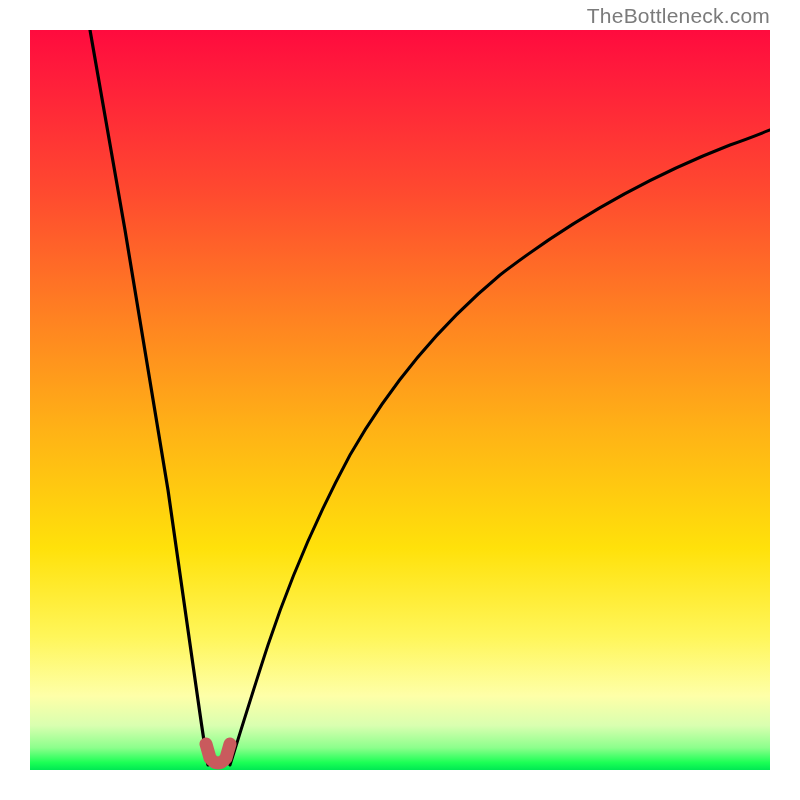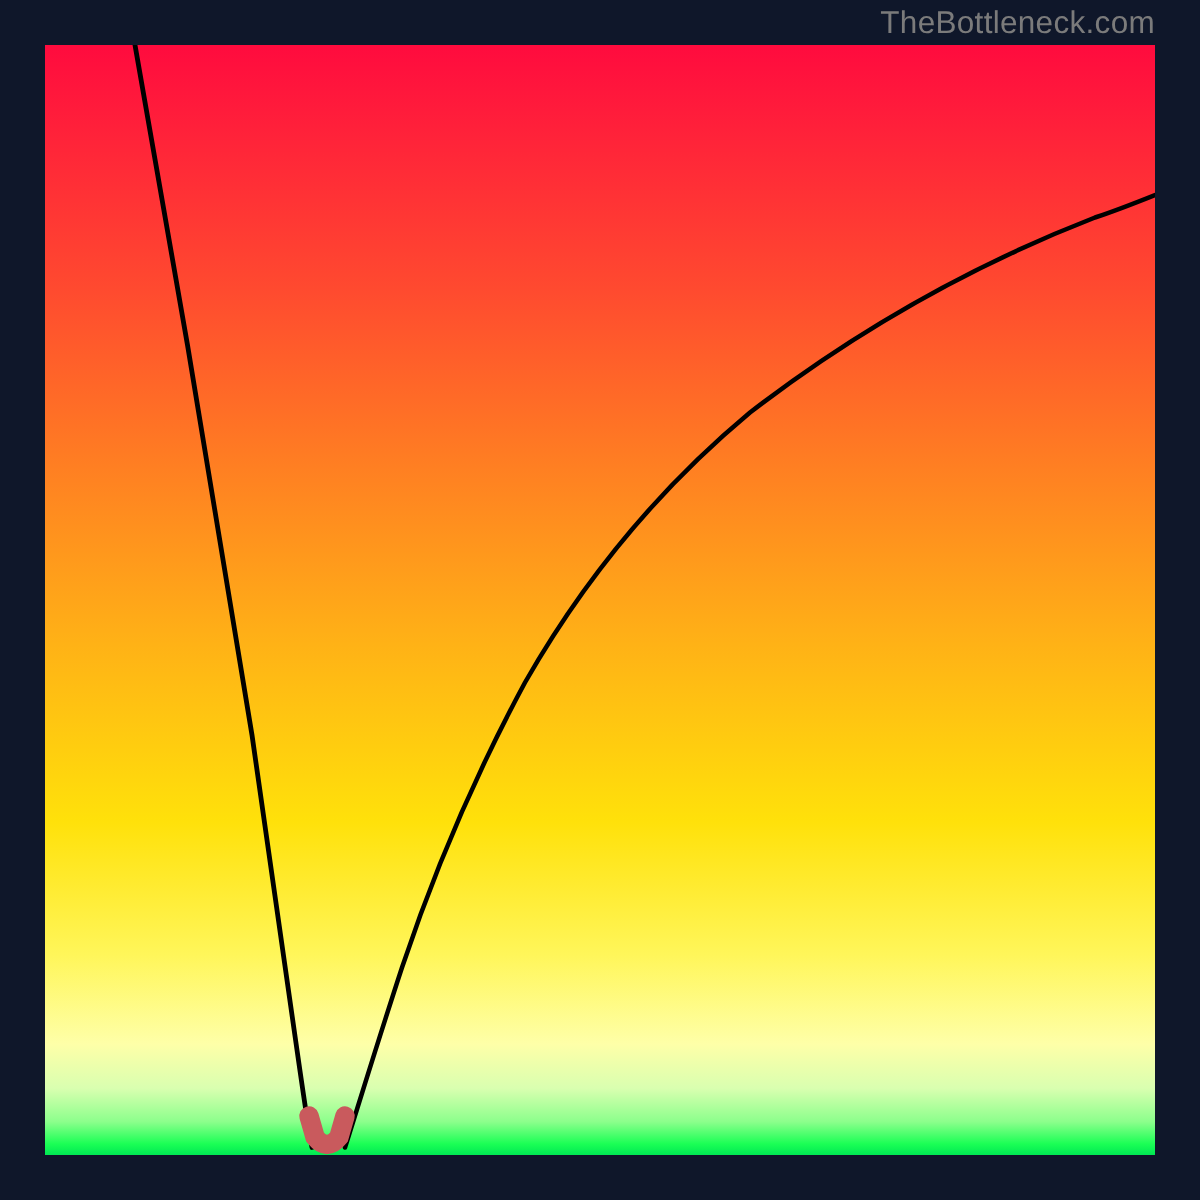--- a/index.html
+++ b/index.html
@@ -7,21 +7,21 @@
     padding: 0;
     width: 800px;
     height: 800px;
     overflow: hidden;
     background: #000;
     font-family: Arial, Helvetica, sans-serif;
   }
   .frame {
     position: absolute;
     inset: 0;
-    background: #0f172a;
+    background: #ffffff;
   }
   .plot-area {
     position: absolute;
     left: 30px;
     top: 30px;
     width: 740px;
     height: 740px;
     overflow: hidden;
   }
   .gradient-bg {

